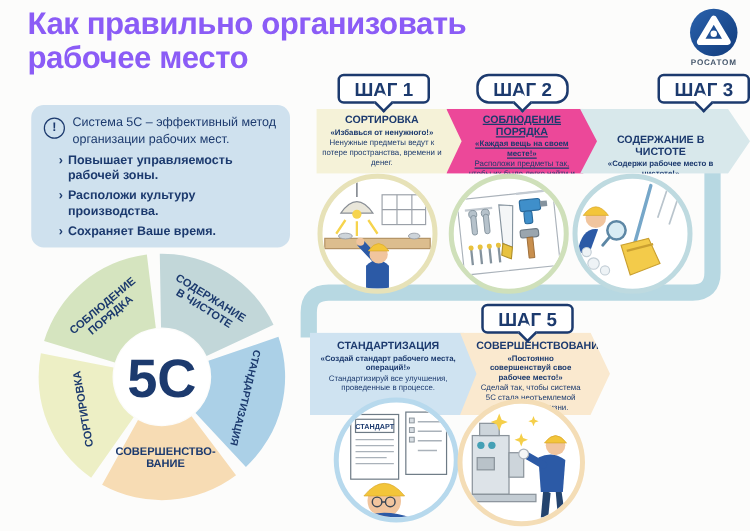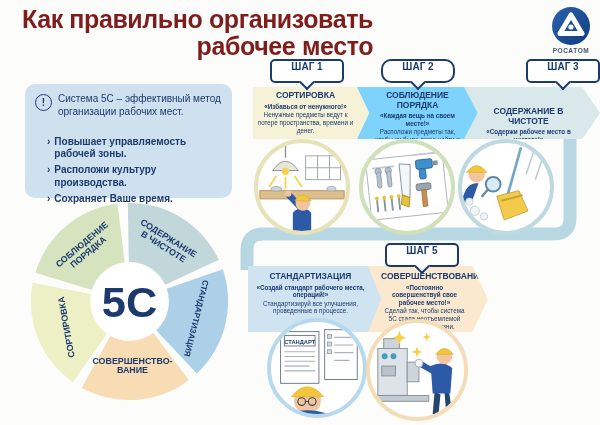--- a/index.html
+++ b/index.html
@@ -2,45 +2,45 @@
 <html><head>
 <meta charset="utf-8">
 <style>
   html,body{margin:0;padding:0;}
   body{width:600px;height:425px;overflow:hidden;background:#fcfcfb;
        font-family:"Liberation Sans",sans-serif;color:#1c3a6e;}
   #poster{position:relative;width:600px;height:425px;}
 
   
   .title{position:absolute;left:22px;top:6px;font-size:25px;line-height:1.08;
-         font-weight:bold;color:#7f1d1d;letter-spacing:-0.4px;text-align:right;}
+         font-weight:bold;color:#8b5cf6;letter-spacing:-0.4px;}
   .logo-wrap{position:absolute;left:542px;top:7px;width:58px;text-align:center;}
   .logo-circle{width:38px;height:38px;border-radius:50%;margin:0 auto;
                background:linear-gradient(135deg,#2a62ad,#123c7c);
                display:flex;align-items:center;justify-content:center;}
   .logo-brand{margin-top:2px;font-size:6.5px;font-weight:bold;color:#44566b;letter-spacing:0.6px;}
 
   
   .intro{position:absolute;left:25px;top:84px;width:207px;height:114px;
          background:#cfe1ee;border-radius:10px;padding:9px 10px;box-sizing:border-box;}
   .intro-head{display:flex;gap:6px;}
   .intro-icon{flex:0 0 15px;width:15px;height:15px;border:1.6px solid #1c3a6e;border-radius:50%;
               font-size:10px;font-weight:bold;display:flex;align-items:center;justify-content:center;margin-top:1px;}
   .intro-heading{font-size:10px;font-weight:normal;line-height:1.25;}
-  .intro-bullets{margin:18px 0 0 12px;}
+  .intro-bullets{margin:5px 0 0 12px;}
   .intro-bullet{display:flex;gap:4px;font-size:10px;font-weight:bold;line-height:1.22;margin-top:4px;}
   .intro-bullet::before{content:"›";font-weight:bold;color:#1c3a6e;}
 
   
   .flow-svg{position:absolute;left:0;top:0;z-index:1;}
 
   
   .badge{position:absolute;width:70px;height:20px;background:#fff;border:2px solid #1c3a6e;
-         border-radius:5px;z-index:6;display:flex;align-items:flex-start;justify-content:center;
-         font-size:10px;font-weight:bold;}
+         border-radius:5px;z-index:6;display:flex;align-items:flex-end;justify-content:center;
+         font-size:15px;font-weight:bold;}
   .badge .tail{position:absolute;left:50%;bottom:-6.5px;width:9px;height:9px;background:#fff;
          border-right:2px solid #1c3a6e;border-bottom:2px solid #1c3a6e;
          transform:translateX(-50%) rotate(45deg);}
   .b1{left:270px;top:59px;} .b2{left:381px;top:59px;border-radius:10px;} .b3{left:482px;top:59px;margin-left:44px;}
   .b4{left:275px;top:243px;} .b5{left:385px;top:243px;}
 
   
   .band{position:absolute;z-index:2;text-align:center;box-sizing:border-box;}
   .band1{left:253px;top:87px;width:117px;height:52px;padding:4px 16px 0 4px;
          clip-path:polygon(0 0,89% 0,100% 50%,89% 100%,0 100%);}
@@ -155,21 +155,21 @@
   <div class="badge b5">
       <span>ШАГ 5</span>
       <i class="tail"></i>
     </div>
 
   <div class="band band1" style="background: rgb(245, 242, 216);">
     <div class="step-title">СОРТИРОВКА</div>
     <div class="step-quote">«Избавься от ненужного!»</div>
     <div class="step-desc">Ненужные предметы ведут к потере пространства, времени и денег.</div>
   </div>
-  <div class="band band2" style="background: #7dd3fc;">
+  <div class="band band2" style="background: #ec4899; text-decoration: underline;">
     <div class="step-title">СОБЛЮДЕНИЕ ПОРЯДКА</div>
     <div class="step-quote">«Каждая вещь на своем месте!»</div>
     <div class="step-desc">Расположи предметы так, чтобы их было легко найти и использовать.</div>
   </div>
   <div class="band band3" style="background: rgb(216, 232, 235);">
     <div class="step-title">СОДЕРЖАНИЕ В ЧИСТОТЕ</div>
     <div class="step-quote">«Содержи рабочее место в чистоте!»</div>
     <div class="step-desc">Сделай свое место комфортным и безопасным.</div>
   </div>
   <div class="band band4" style="background: rgb(207, 227, 241);">

